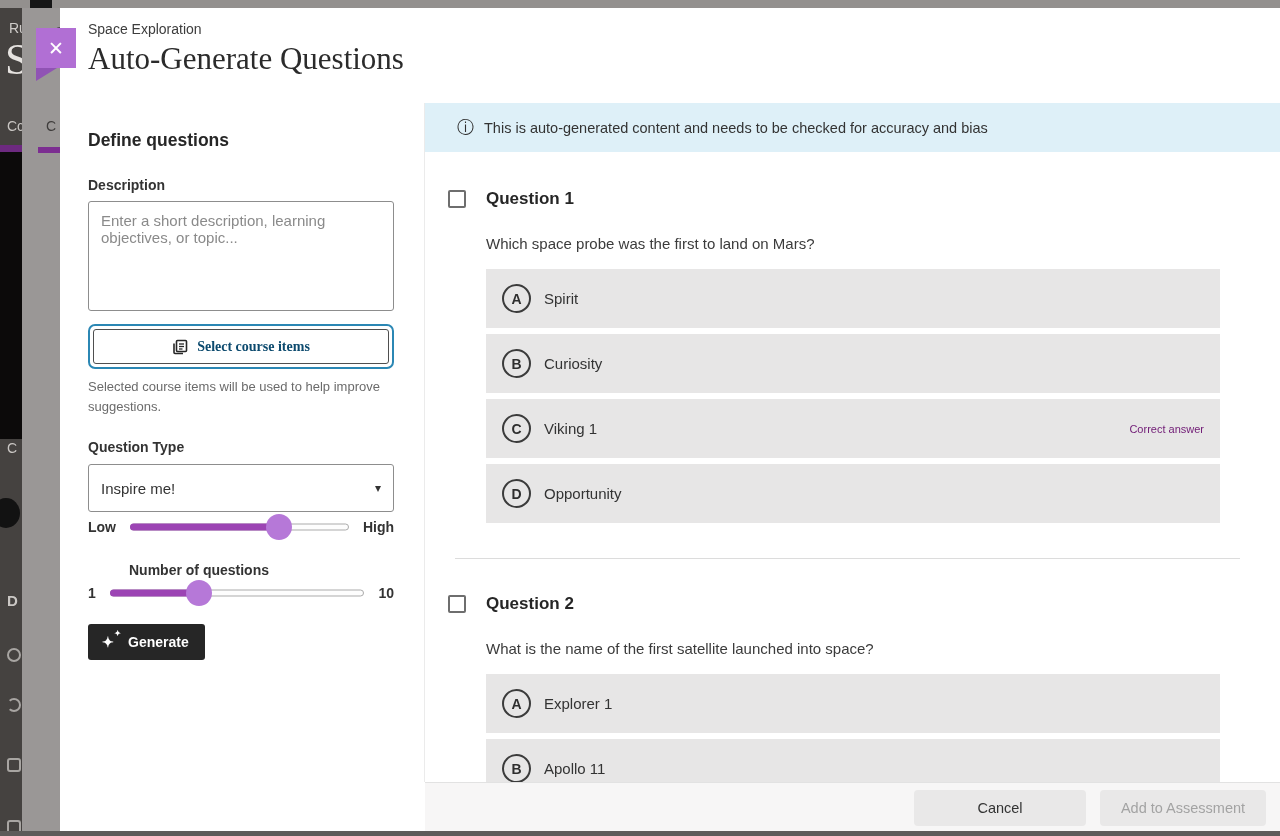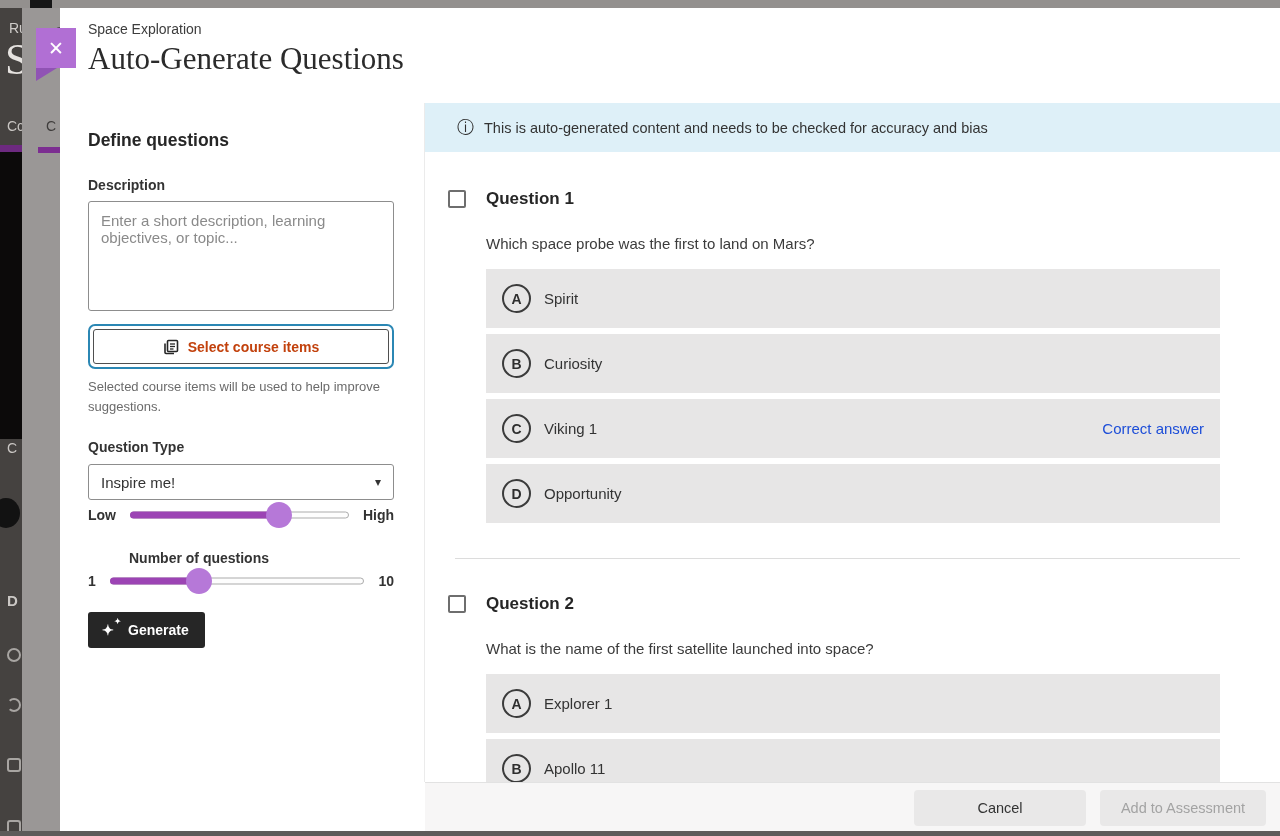--- a/index.html
+++ b/index.html
@@ -46,24 +46,24 @@
 
   
   .left-panel { position:absolute; left:28px; top:122px; width:306px; }
   .define-heading { font-size:17.5px; font-weight:bold; color:#262626; }
   .field-label { margin-top:26px; font-size:14px; font-weight:bold; color:#333; }
   .desc-textarea { margin-top:8px; width:306px; height:110px; border:1px solid #8d8d8d; border-radius:3px;
     padding:10px 12px; font-family:"Liberation Sans", sans-serif; font-size:15px; color:#333; resize:none; }
   .desc-textarea::placeholder { color:#8a8a8a; }
   .focus-ring { margin-top:9px; border:2px solid #2b87b4; border-radius:7px; padding:3px; }
   .course-items-btn { width:100%; height:35px; background:#fff; border:1px solid #4f4f4f; border-radius:3px;
-    font-family:Liberation Sans, sans-serif; font-size:14px; font-weight:bold; color:#c2410c;
+    font-family:Liberation Serif, serif; font-size:14px; font-weight:bold; color:#0c4a6e;
     display:flex; align-items:center; justify-content:center; gap:9px; cursor:pointer; }
   .helper-text { margin-top:8px; font-size:13px; line-height:20px; color:#6b6b6b; width:292px; }
-  .select-box { margin-top:9px; width:306px; height:36px; border:1px solid #8d8d8d; border-radius:3px;
+  .select-box { margin-top:9px; width:306px; height:48px; border:1px solid #8d8d8d; border-radius:3px;
     display:flex; align-items:center; justify-content:space-between; padding:0 12px; cursor:pointer; }
   .select-box .sel-val { font-size:15px; color:#333; }
   .select-box .caret { font-size:12px; color:#333; }
   .slider-row { margin-top:2px; display:flex; align-items:center; }
   .slider-row .end-label { font-size:14px; font-weight:bold; color:#333; }
   .slider { position:relative; flex:1; height:26px; margin:0 14px; cursor:pointer; }
   .slider .track { position:absolute; left:0; right:0; top:50%; transform:translateY(-50%);
     height:7px; border:1px solid #ababab; border-radius:4px; background:#fdfdfd; }
   .slider .fill { position:absolute; left:0; top:50%; transform:translateY(-50%);
     height:7px; border-radius:4px; background:#9c44b4; }
@@ -88,21 +88,21 @@
   .q-divider { margin:0 40px 35px 30px; border-top:1px solid #dcdcdc; }
   .q-header { display:flex; align-items:center; gap:20px; padding-left:23px; }
   .checkbox { width:18px; height:18px; border:2px solid #6e6e6e; border-radius:2px; background:#fff; cursor:pointer; flex:none; }
   .q-title { font-size:17px; font-weight:bold; color:#262626; }
   .q-text { margin:25px 60px 0 61px; font-size:15px; color:#3b3b3b; line-height:20px; }
   .options { margin:15px 60px 0 61px; display:flex; flex-direction:column; gap:6px; }
   .option-row { height:59px; background:#e7e6e6; display:flex; align-items:center; padding:0 16px; cursor:pointer; }
   .letter-circle { width:29px; height:29px; border:2px solid #3b3b3b; border-radius:50%; flex:none;
     display:flex; align-items:center; justify-content:center; font-size:14px; font-weight:bold; color:#2e2e2e; }
   .option-label { margin-left:13px; font-size:15px; color:#333; }
-  .correct-badge { margin-left:auto; font-size:15px; color:#1d4ed8; }
+  .correct-badge { margin-left:auto; font-size:11px; color:#701a75; }
 
   .footer { position:absolute; left:0; bottom:0; width:855px; height:50px; background:#f7f6f6;
     border-top:1px solid #e2e2e2; display:flex; align-items:center; justify-content:flex-end; gap:14px; padding-right:14px; }
   .footer-btn { height:36px; border:none; border-radius:4px; background:#e9e8e8;
     font-family:"Liberation Sans", sans-serif; font-size:14.5px; cursor:pointer; }
   .cancel-btn { width:172px; color:#333; font-weight:500; }
   .add-btn { width:166px; color:#a3a3a3; cursor:default; }
 </style>
 </head>
 <body>

